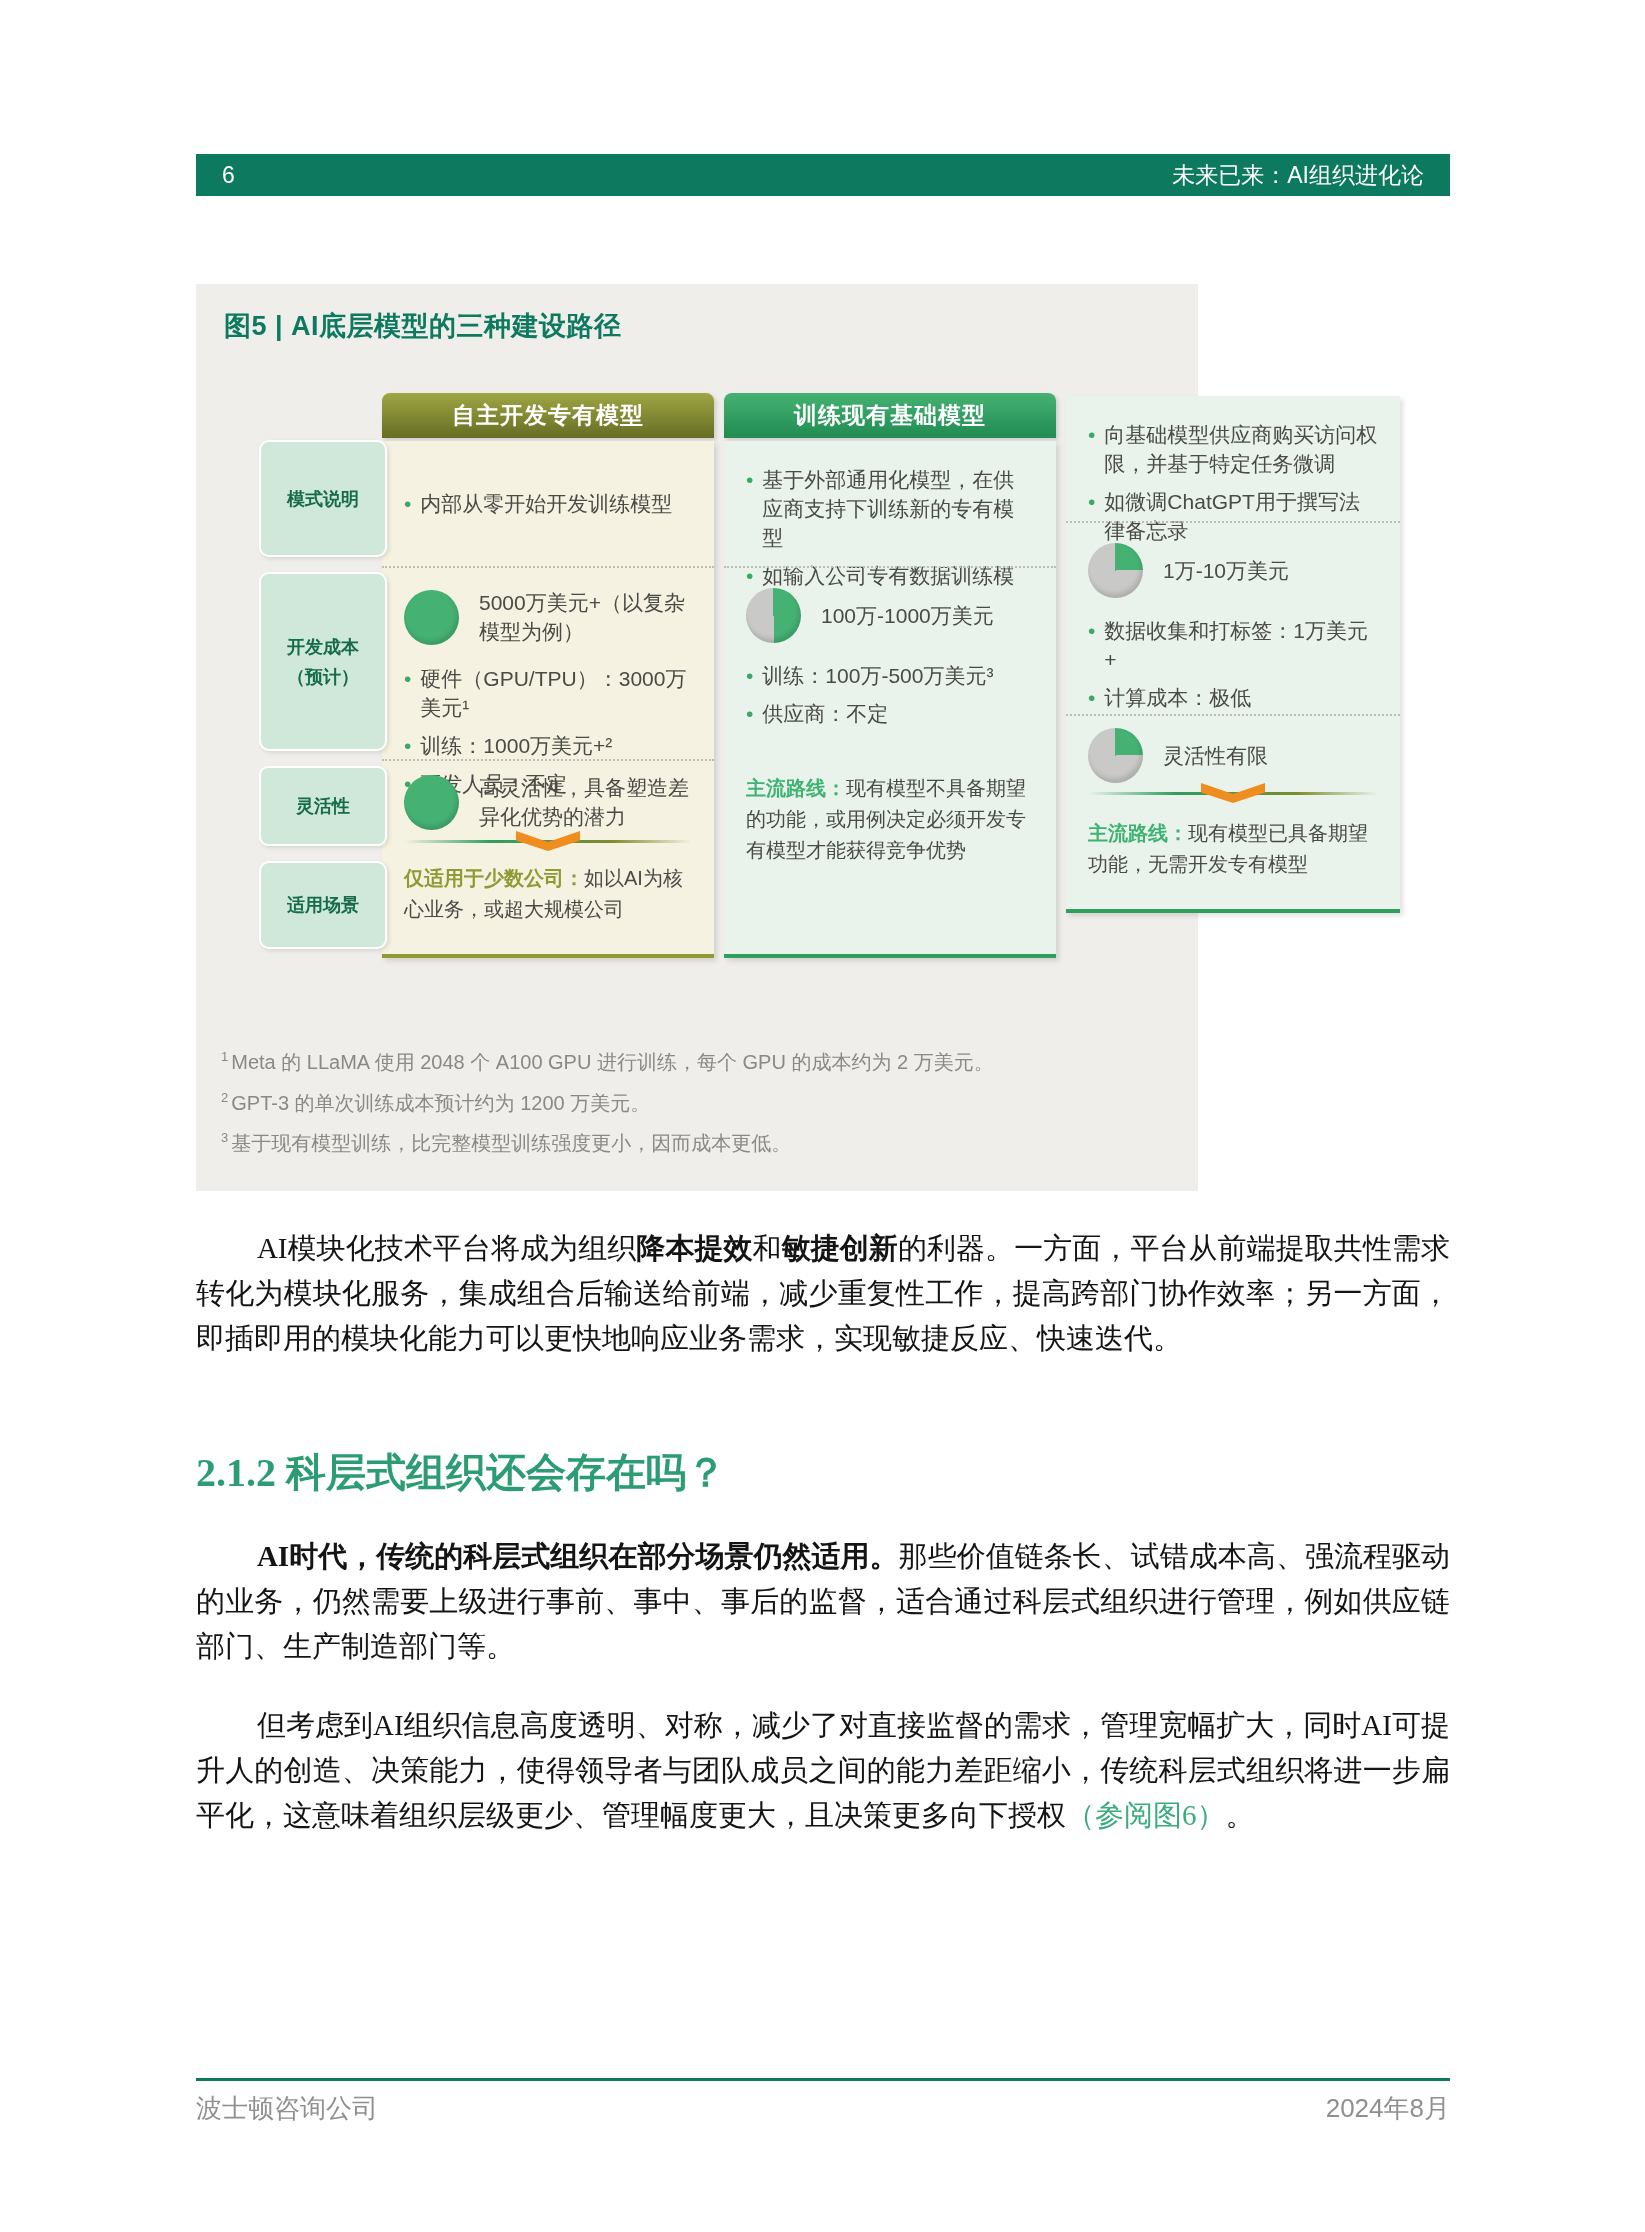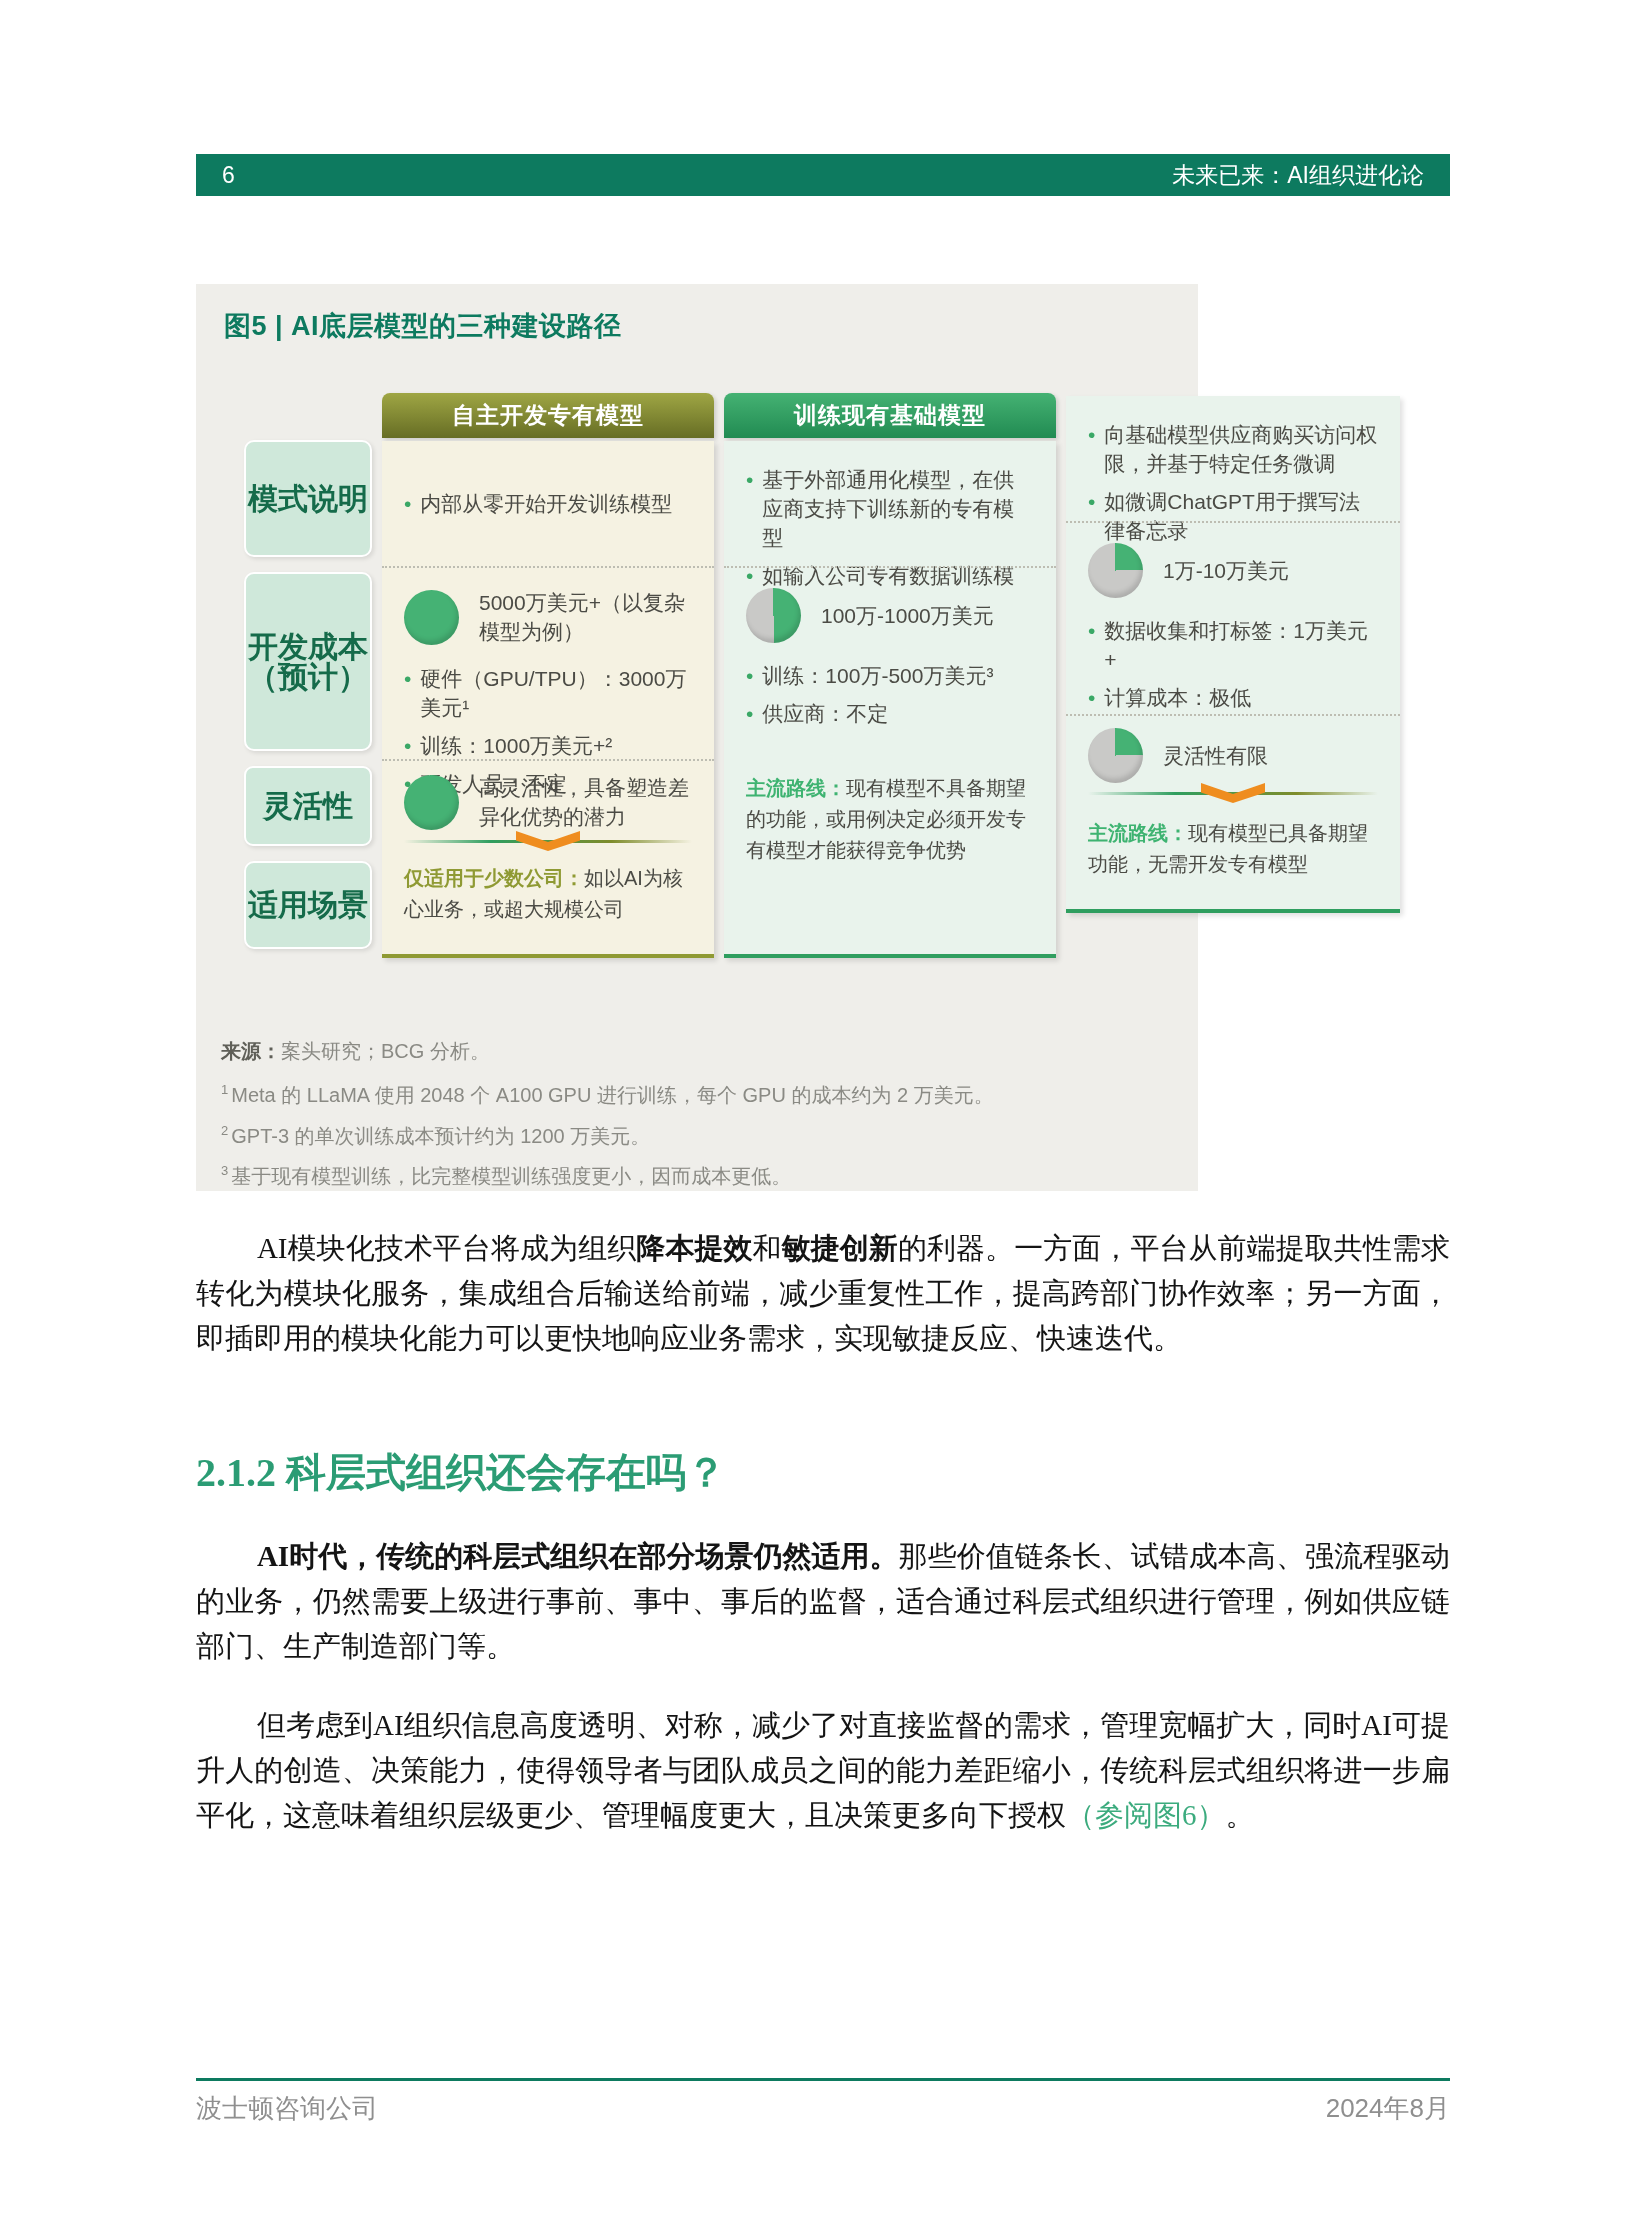--- a/index.html
+++ b/index.html
@@ -13,23 +13,23 @@
     justify-content:space-between; padding:0 26px; font-size:23px; }
 
   
   .figure-panel { position:absolute; left:196px; top:284px; width:1002px; height:907px; background:#efeeea; }
   .fig-title { position:absolute; left:28px; top:24px; font-size:27px; font-weight:bold; color:#0d7a5f; letter-spacing:0.5px; }
 
   .fig-table { position:absolute; left:48px; top:109px; width:1157px;
     display:grid; grid-template-columns:128px 332px 332px 334px; column-gap:10px; }
 
   .label-col { position:relative; }
-  .row-label { position:absolute; left:0; width:128px; background:#cfe8da; border:2px solid #ffffff;
+  .row-label { position:absolute; left:15px; width:128px; background:#cfe8da; border:2px solid #ffffff;
     border-radius:10px; box-shadow:2px 2px 4px rgba(0,0,0,.10); color:#156b4a; font-weight:bold;
-    font-size:30px; line-height:30px; display:flex; align-items:center; justify-content:center;
+    font-size:18px; line-height:30px; display:flex; align-items:center; justify-content:center;
     text-align:center; white-space:pre-line; }
   .rl-0 { top:47px;  height:117px; }
   .rl-1 { top:179px; height:179px; }
   .rl-2 { top:373px; height:80px;border-radius:9px; }
   .rl-3 { top:468px; height:88px; }
 
   .col { display:flex; flex-direction:column; }
   .col-header { height:45px; border-radius:8px 8px 0 0; color:#fff; font-weight:bold; font-size:23px;
     display:flex; align-items:center; justify-content:center; letter-spacing:1px;
     box-shadow:2px 2px 4px rgba(0,0,0,.15); }
@@ -233,23 +233,20 @@
             </div>
           </div>
           <div class="sec sec-use">
             <span class="v-lead">主流路线：</span><span>现有模型已具备期望功能，无需开发专有模型</span>
           </div>
         </div>
       </div>
     </div>
 
     <div class="fig-notes">
-      <div class="src">
-        <span class="src-label">来源：</span><span>案头研究；BCG 分析。</span>
-      </div>
       <div class="fn"><sup>1</sup><span>Meta 的 LLaMA 使用 2048 个 A100 GPU 进行训练，每个 GPU 的成本约为 2 万美元。</span></div>
       <div class="fn"><sup>2</sup><span>GPT-3 的单次训练成本预计约为 1200 万美元。</span></div>
       <div class="fn"><sup>3</sup><span>基于现有模型训练，比完整模型训练强度更小，因而成本更低。</span></div>
     </div>
   </div>
 
   <div class="body-para bp-1">
     <span>AI模块化技术平台将成为组织</span><span class="bold">降本提效</span><span>和</span><span class="bold">敏捷创新</span><span>的利器。一方面，平台从前端提取共性需求转化为模块化服务，集成组合后输送给前端，减少重复性工作，提高跨部门协作效率；另一方面，即插即用的模块化能力可以更快地响应业务需求，实现敏捷反应、快速迭代。</span>
   </div>
 

